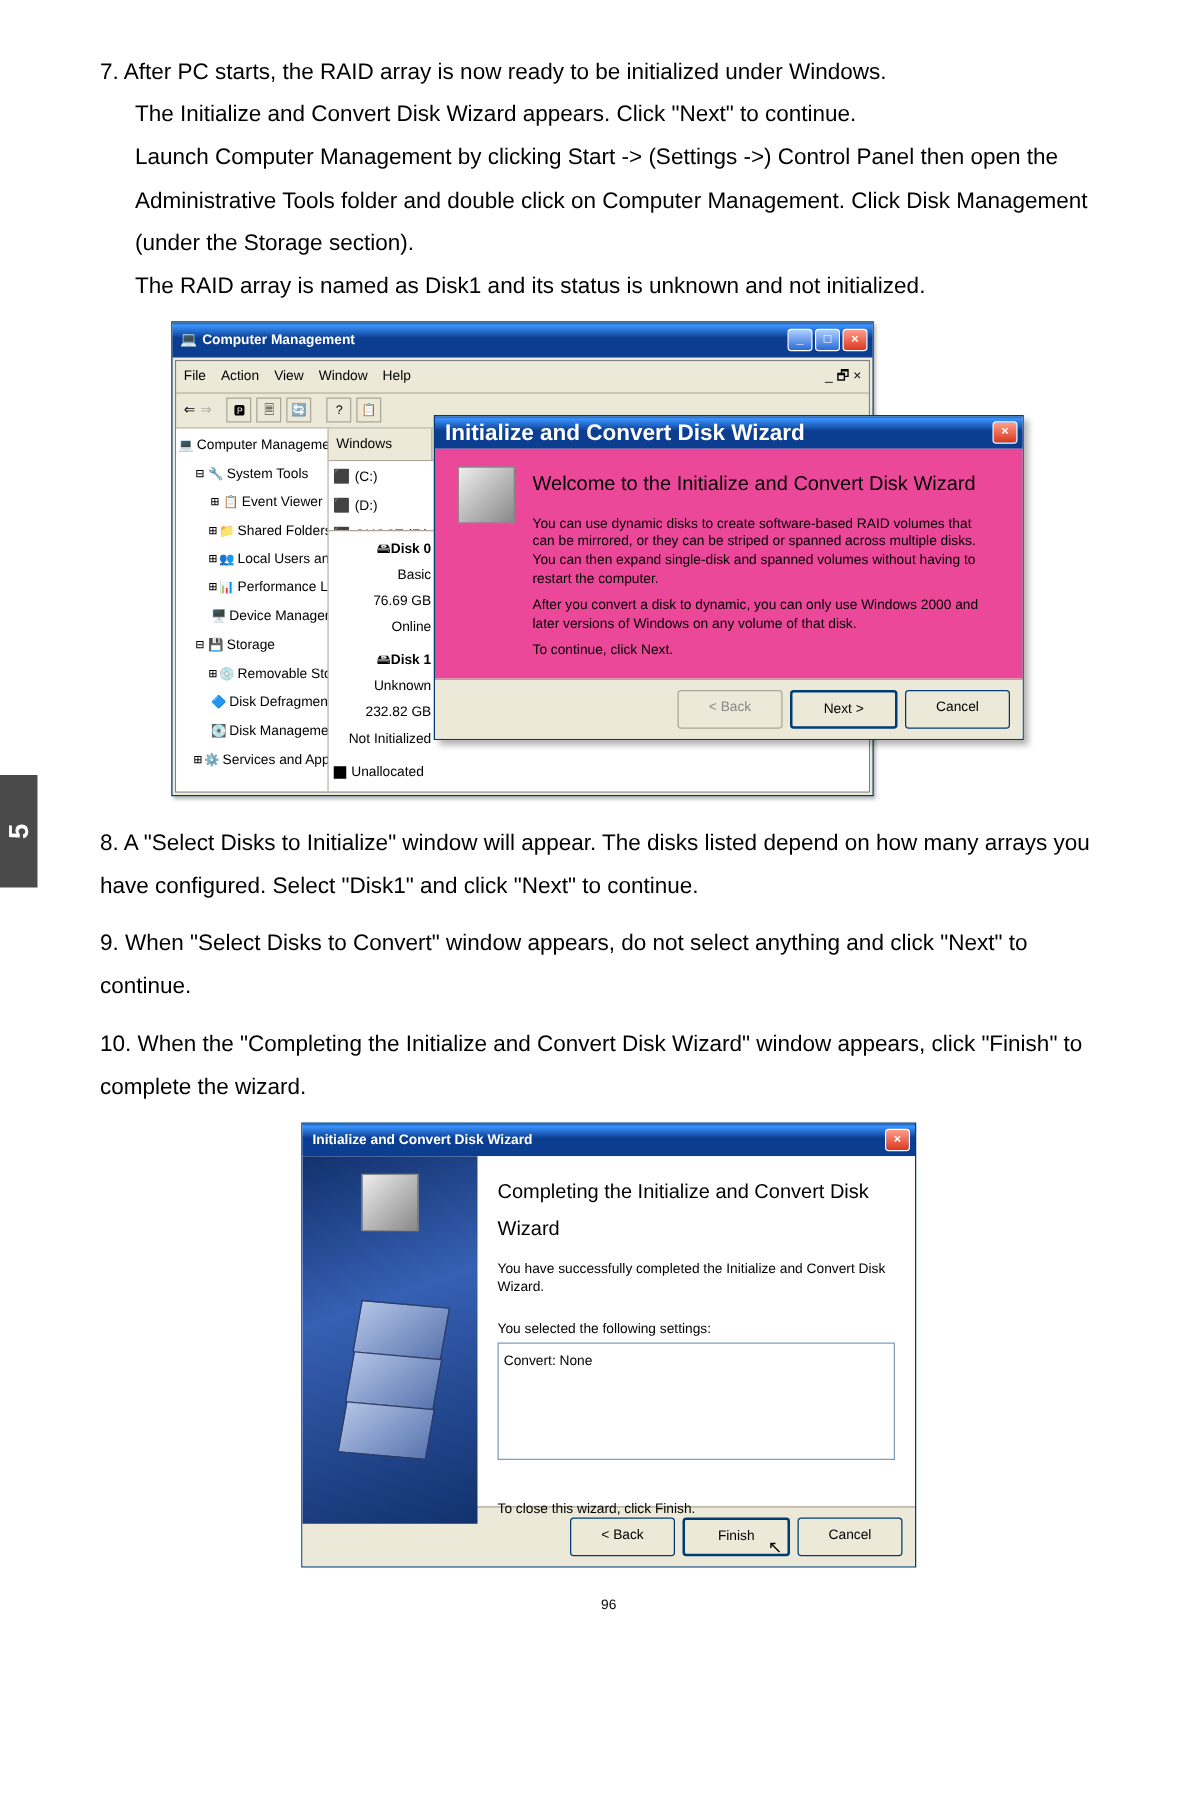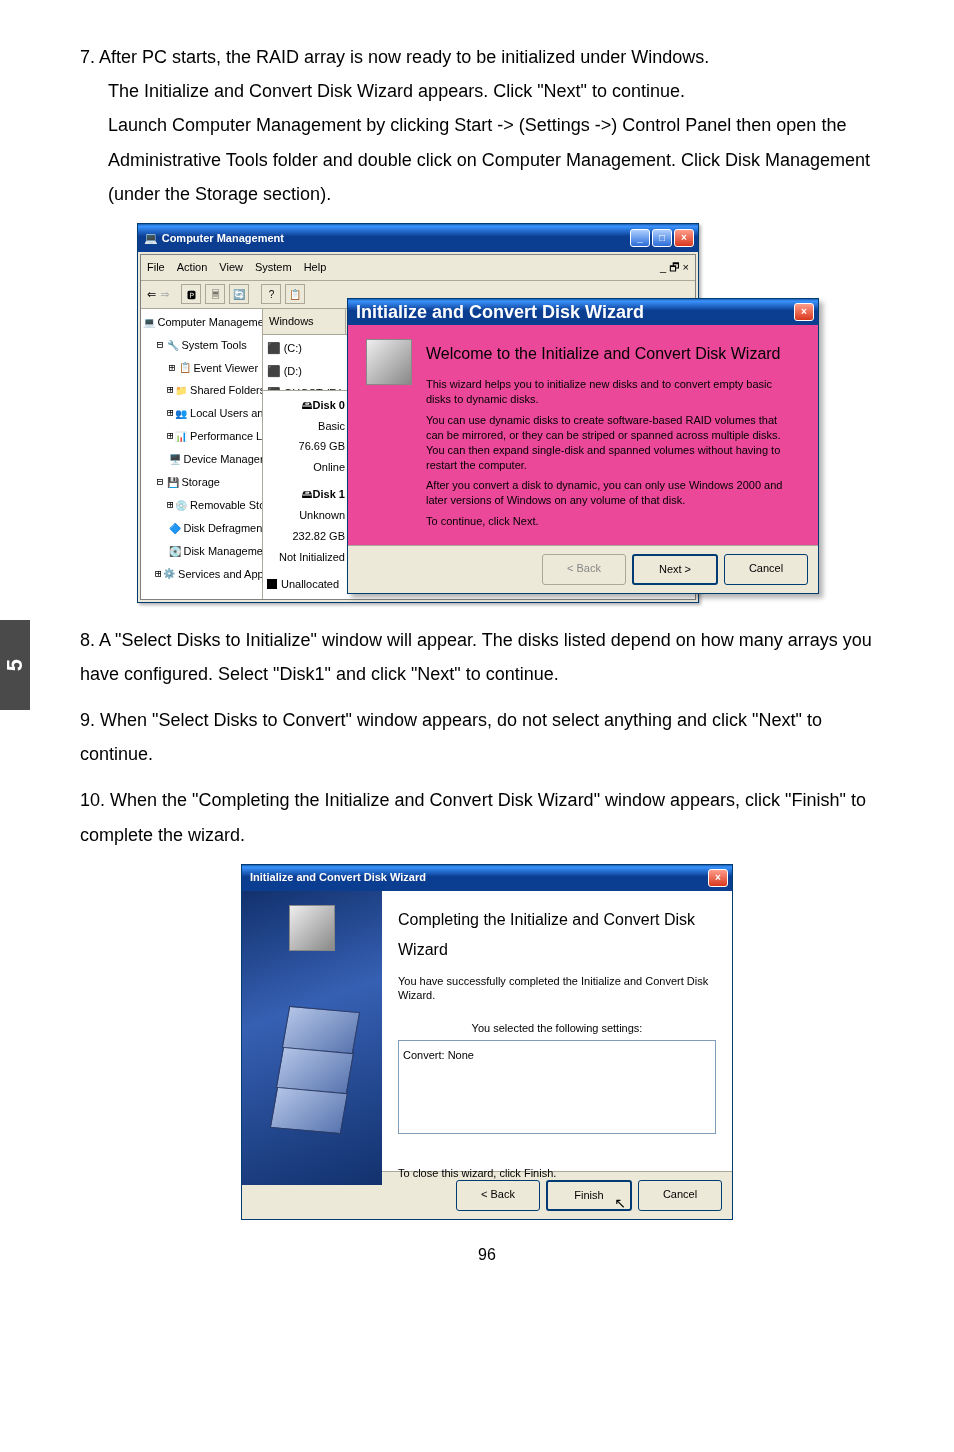--- a/index.html
+++ b/index.html
@@ -182,36 +182,37 @@
   position: absolute; width: 70px; height: 40px;
   background: linear-gradient(135deg, #b3c4e6, #5a76b0);
   border: 1px solid #2d3c66;
   transform: skewX(-10deg) skewY(5deg);
 }
 .wiz2 .wizard-content { padding: 14px 16px; }
 .settings-box {
   border: 1px solid #7f9db9; background: #fff;
   height: 84px; padding: 4px; margin-top: 4px;
 }
-.pagenum { text-align: center; font-size: 16px; margin-top: 10px; }
+.pagenum { text-align: center; font-size: 11px; margin-top: 10px; }
 </style>
 </head>
 <body>
 
 <div class="tab5">
     <span>5</span>
   </div>
 
 <div class="page">
 
   <div class="step">
     <span class="step-num">7. </span>
     <span class="step-body">After PC starts, the RAID array is now ready to be initialized under Windows.</span>
     <div class="indent">The Initialize and Convert Disk Wizard appears. Click "Next" to continue.</div>
     <div class="indent">Launch Computer Management by clicking Start -&gt; (Settings -&gt;) Control Panel then open the Administrative Tools folder and double click on Computer Management. Click Disk Management (under the Storage section).</div>
+    <div class="indent">The RAID array is named as Disk1 and its status is unknown and not initialized.</div>
   </div>
 
   <div class="screenshot-wrap">
     <div class="cm-wrap">
       <div class="win" style="width:560px;">
         <div class="titlebar">
           <div class="left">
             <span>💻</span>
             <span>Computer Management</span>
           </div>
@@ -219,21 +220,21 @@
             <div class="winbtn">_</div>
             <div class="winbtn">□</div>
             <div class="winbtn close">×</div>
           </div>
         </div>
         <div class="innerwin">
           <div class="menubar2">
             <span>File</span>
             <span>Action</span>
             <span>View</span>
-            <span>System</span>
+            <span>Window</span>
             <span>Help</span>
             <span style="margin-left:auto;">_ 🗗 ×</span>
           </div>
           <div class="toolbar">
             <span>⇐</span>
             <span style="color:#aaa">⇒</span>
             <span style="width:4px;"></span>
             <div class="tbtn">🅿</div>
             <div class="tbtn">🗏</div>
             <div class="tbtn">🔄</div>
@@ -358,21 +359,20 @@
 
       <div class="wizard-overlay">
         <div class="wizard-title">
           <span>Initialize and Convert Disk Wizard</span>
           <div class="winbtn close">×</div>
         </div>
         <div class="wizard-body">
           <div style="width:44px;height:44px;border:1px solid #888;background:linear-gradient(135deg,#eee,#888);flex:0 0 44px;"></div>
           <div class="wizard-content">
             <h1>Welcome to the Initialize and Convert Disk Wizard</h1>
-            <p>This wizard helps you to initialize new disks and to convert empty basic disks to dynamic disks.</p>
             <p>You can use dynamic disks to create software-based RAID volumes that can be mirrored, or they can be striped or spanned across multiple disks. You can then expand single-disk and spanned volumes without having to restart the computer.</p>
             <p>After you convert a disk to dynamic, you can only use Windows 2000 and later versions of Windows on any volume of that disk.</p>
             <p>To continue, click Next.</p>
           </div>
         </div>
         <div class="wizard-btns">
           <div class="wbtn disabled">&lt; Back</div>
           <div class="wbtn" style="border:2px solid #003c74;">Next &gt;</div>
           <div class="wbtn">Cancel</div>
         </div>
@@ -404,21 +404,21 @@
           <div style="width:44px;height:44px;border:1px solid #888;background:linear-gradient(135deg,#eee,#888);"></div>
           <div class="side-stack">
             <div class="d" style="bottom:0;left:6px;"></div>
             <div class="d" style="bottom:40px;left:12px;"></div>
             <div class="d" style="bottom:80px;left:18px;"></div>
           </div>
         </div>
         <div class="wizard-content">
           <h1>Completing the Initialize and Convert Disk Wizard</h1>
           <p>You have successfully completed the Initialize and Convert Disk Wizard.</p>
-          <p style="margin-top:18px;margin-bottom:2px;text-align:center;">You selected the following settings:</p>
+          <p style="margin-top:18px;margin-bottom:2px;">You selected the following settings:</p>
           <div class="settings-box">
             <div>Convert: None</div>
           </div>
           <p style="margin-top:32px;">To close this wizard, click Finish.</p>
         </div>
       </div>
       <div class="wizard-btns">
         <div class="wbtn">&lt; Back</div>
         <div class="wbtn" style="border:2px solid #003c74;position:relative;">
           <span>Finish</span>

